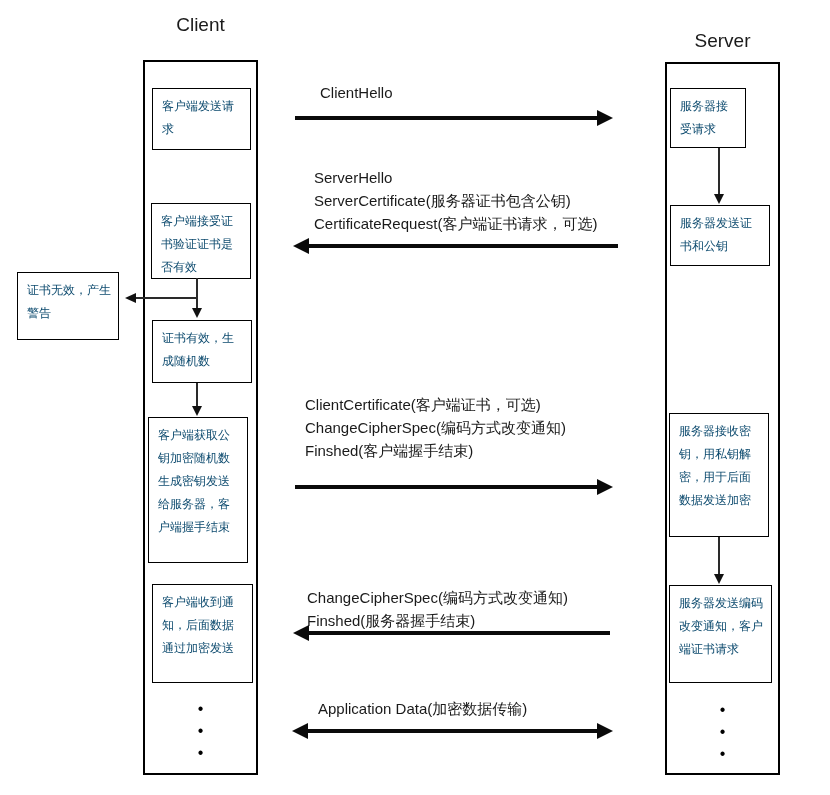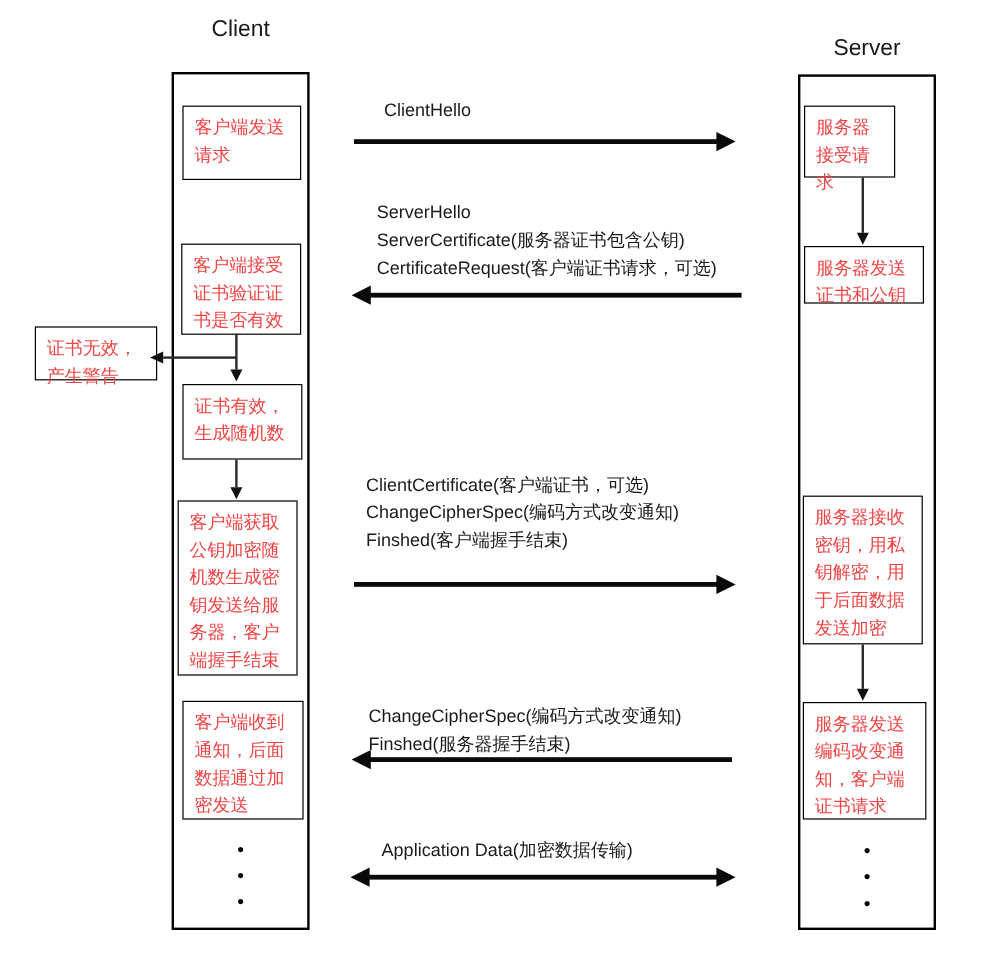--- a/index.html
+++ b/index.html
@@ -1,21 +1,21 @@
 <!DOCTYPE html>
 <html><head>
 <meta charset="utf-8">
 <style>
   html,body{margin:0;padding:0;background:#fff;}
   body{width:830px;height:795px;font-family:"Liberation Sans",sans-serif;color:#000;}
   .canvas{position:relative;width:830px;height:795px;background:#ffffff;overflow:hidden;padding-left:46px;}
   .title{position:absolute;font-size:19px;text-align:center;color:#1a1a1a;}
   .lane{position:absolute;border:2px solid #000;background:#fff;box-sizing:border-box;}
   .box{position:absolute;border:1.5px solid #000;background:#fff;box-sizing:border-box;
-       font-size:15px;line-height:23px;padding:6px 7px 0 9px;color:#ef4444;}
+       font-size:12px;line-height:23px;padding:6px 7px 0 9px;color:#0c4a6e;}
   .msg{position:absolute;font-size:15px;line-height:23px;white-space:nowrap;color:#1a1a1a;}
   .msg span{display:block;}
   
   .harrow{position:absolute;height:16px;}
   .harrow .shaft{position:absolute;top:6px;height:4px;background:#0a0a0a;}
   .hd{position:absolute;width:0;height:0;top:0;}
   .hd-r{right:0;border-top:8px solid transparent;border-bottom:8px solid transparent;border-left:16px solid #0a0a0a;}
   .hd-l{left:0;border-top:8px solid transparent;border-bottom:8px solid transparent;border-right:16px solid #0a0a0a;}
   
   .varrow{position:absolute;width:2px;background:#2a2a2a;}
@@ -36,24 +36,24 @@
 
   <div class="lane" style="left:143px;top:60px;width:115px;height:715px;"></div>
   <div class="lane" style="left:665px;top:62px;width:115px;height:713px;"></div>
 
   <div class="box" style="left:152px;top:88px;width:99px;height:62px;">客户端发送请求</div>
   <div class="box" style="left:151px;top:203px;width:100px;height:76px;">客户端接受证书验证证书是否有效</div>
   <div class="box" style="left:152px;top:320px;width:100px;height:63px;">证书有效，生成随机数</div>
   <div class="box" style="left:148px;top:417px;width:100px;height:146px;">客户端获取公钥加密随机数生成密钥发送给服务器，客户端握手结束</div>
   <div class="box" style="left:152px;top:584px;width:101px;height:99px;">客户端收到通知，后面数据通过加密发送</div>
 
-  <div class="box" style="left:29px;top:272px;width:102px;height:45px;">证书无效，产生警告</div>
+  <div class="box" style="left:17px;top:272px;width:102px;height:68px;">证书无效，产生警告</div>
 
   <div class="box" style="left:670px;top:88px;width:76px;height:60px;">服务器接受请求</div>
-  <div class="box" style="left:670px;top:205px;width:100px;height:48px;">服务器发送证书和公钥</div>
+  <div class="box" style="left:670px;top:205px;width:100px;height:61px;">服务器发送证书和公钥</div>
   <div class="box" style="left:669px;top:413px;width:100px;height:124px;">服务器接收密钥，用私钥解密，用于后面数据发送加密</div>
   <div class="box" style="left:669px;top:585px;width:103px;height:98px;">服务器发送编码改变通知，客户端证书请求</div>
 
   <div class="varrow" style="left:196px;top:278px;height:30px;">
     <span class="vhead"></span>
   </div>
   <div class="branch" style="left:136px;top:297px;width:61px;">
     <span class="bhead-l"></span>
   </div>
   <div class="varrow" style="left:196px;top:383px;height:23px;">

